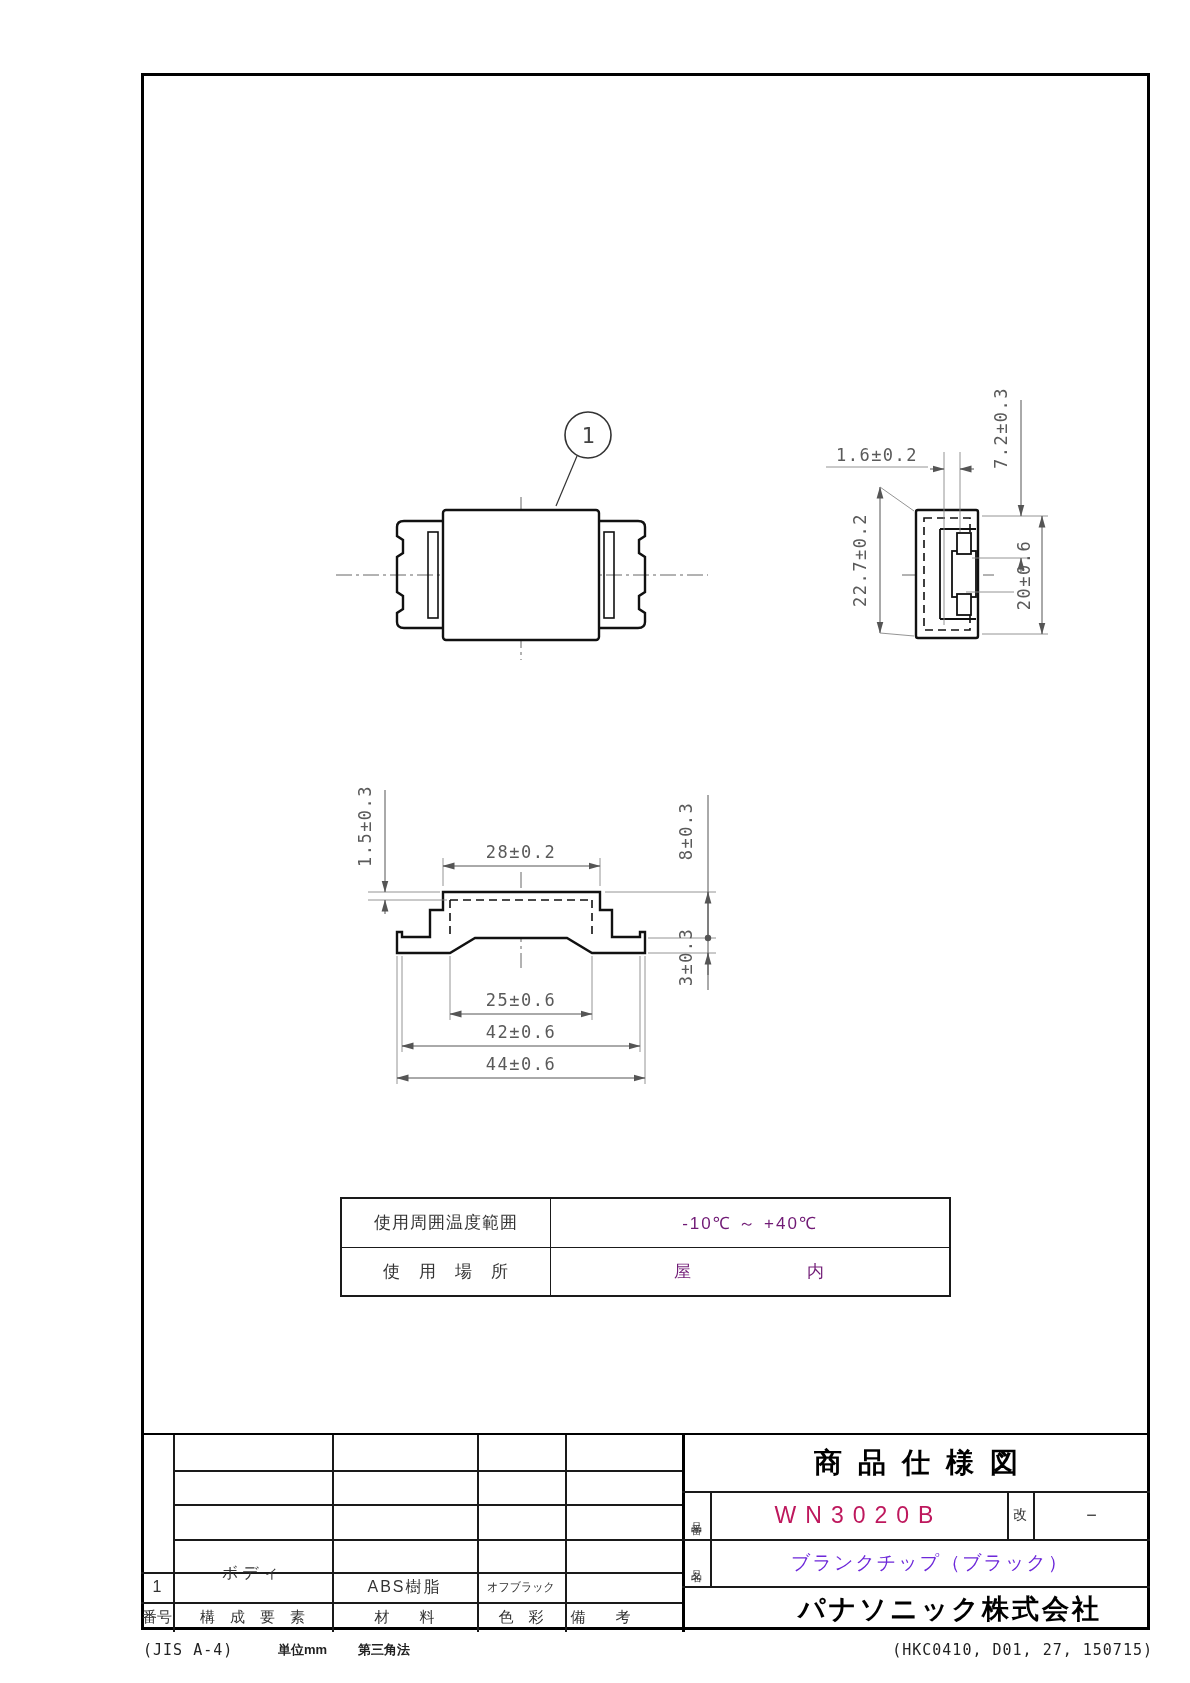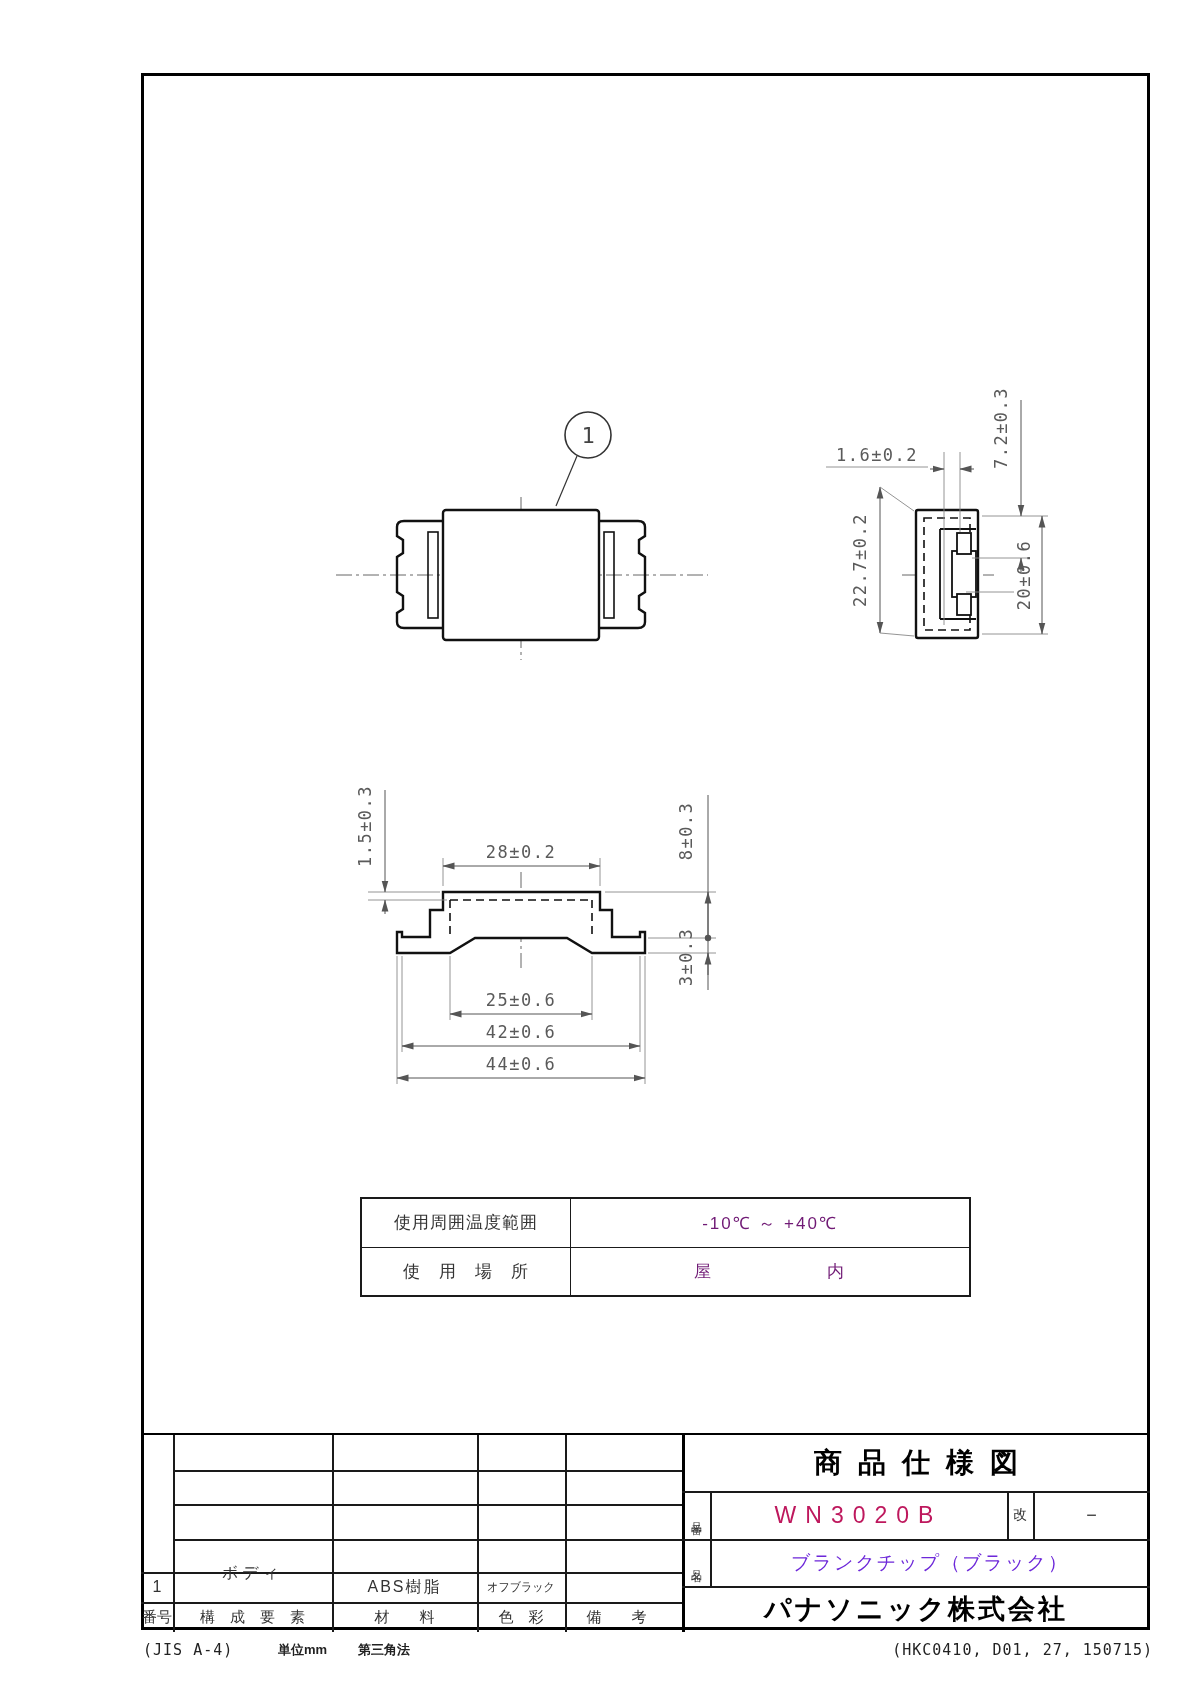--- a/index.html
+++ b/index.html
@@ -3,21 +3,21 @@
 <meta charset="utf-8">
 <style>
   html,body{margin:0;padding:0;background:#fff;}
   .page{position:relative;width:1190px;height:1683px;background:#fff;overflow:hidden;
         font-family:"Liberation Sans", sans-serif;color:#222;}
   .sheet-border{position:absolute;left:141px;top:73px;width:1009px;height:1557px;
         border:3px solid #000;box-sizing:border-box;}
   svg.drawing{position:absolute;left:0;top:0;width:1190px;height:1683px;}
 
   
-  .spec-table{position:absolute;left:360px;top:1197px;width:611px;height:100px;
+  .spec-table{position:absolute;left:340px;top:1197px;width:611px;height:100px;
         border:2px solid #1a1a1a;box-sizing:border-box;display:flex;flex-direction:column;}
   .spec-row{flex:1;display:flex;border-top:1.5px solid #1a1a1a;}
   .spec-row:first-child{border-top:none;}
   .spec-label{width:208px;border-right:1.5px solid #1a1a1a;display:flex;align-items:center;
         justify-content:center;font-size:17px;color:#333;letter-spacing:1px;}
   .spec-value{flex:1;display:flex;align-items:center;justify-content:center;
         font-size:17px;color:#701a75;letter-spacing:2px;}
 
   
   .bb{position:absolute;left:141px;top:1433px;width:1009px;height:197px;
@@ -26,21 +26,21 @@
   .cell{position:absolute;display:flex;align-items:center;justify-content:center;color:#222;}
   .pt-txt{font-size:16px;color:#333;}
   .pt-color-txt{font-size:12px;color:#333;transform:scaleX(.92);}
   .pt-head{font-size:15px;color:#333;}
   .tb-title{font-size:28px;font-weight:bold;letter-spacing:16px;text-indent:16px;color:#000;}
   .tb-vlabel{writing-mode:vertical-rl;font-size:11px;letter-spacing:2px;color:#333;}
   .tb-pn{font-size:23px;letter-spacing:9px;color:#be185d;}
   .tb-rev{font-size:14px;color:#333;}
   .tb-dash{font-size:18px;color:#333;}
   .tb-name{font-size:19px;letter-spacing:2px;color:#6d28d9;}
-  .tb-company{font-size:27px;font-weight:bold;letter-spacing:3px;color:#000;}
+  .tb-company{font-size:27px;font-weight:bold;letter-spacing:3px;color:#000;margin-left:34px;}
 
   
   .footer-item{position:absolute;top:1641px;font-size:15px;color:#222;}
   .mono{font-family:"DejaVu Sans Mono", monospace;letter-spacing:1px;}
   .fr{left:850px;width:303px;text-align:right;}
 
   
   .dimtxt{font-family:"DejaVu Sans Mono", monospace;font-size:17px;fill:#5a5a5a;letter-spacing:1.5px;}
   .balloontxt{font-family:"DejaVu Sans Mono", monospace;font-size:22px;fill:#444;}
 </style>
@@ -194,21 +194,21 @@
     <div class="cell pt-txt" style="left:0;top:137px;width:32px;height:30px">1</div>
     <div class="cell pt-txt" style="left:32px;top:128px;width:159px;height:20px;letter-spacing:4px">ボディ</div>
     <div class="cell pt-txt" style="left:191px;top:137px;width:145px;height:30px;letter-spacing:2px">ABS樹脂</div>
     <div class="cell pt-color-txt" style="left:336px;top:137px;width:88px;height:30px">オフブラック</div>
     <div class="cell pt-txt" style="left:424px;top:137px;width:117px;height:30px"></div>
 
     <div class="cell pt-head" style="left:0;top:167px;width:32px;height:30px">番号</div>
     <div class="cell pt-head" style="left:32px;top:167px;width:159px;height:30px">構　成　要　素</div>
     <div class="cell pt-head" style="left:191px;top:167px;width:145px;height:30px">材　　料</div>
     <div class="cell pt-head" style="left:336px;top:167px;width:88px;height:30px">色　彩</div>
-    <div class="cell pt-head" style="left:424px;top:167px;width:103px;height:30px">備　　考</div>
+    <div class="cell pt-head" style="left:408px;top:167px;width:103px;height:30px">備　　考</div>
 
     <div class="cell tb-title" style="left:541px;top:0;width:468px;height:56px">商品仕様図</div>
     <div class="cell tb-vlabel" style="left:541px;top:56px;width:28px;height:48px">品番</div>
     <div class="cell tb-pn" style="left:569px;top:56px;width:297px;height:48px">WN3020B</div>
     <div class="cell tb-rev" style="left:866px;top:56px;width:26px;height:48px">改</div>
     <div class="cell tb-dash" style="left:892px;top:56px;width:117px;height:48px">−</div>
     <div class="cell tb-vlabel" style="left:541px;top:104px;width:28px;height:47px">品名</div>
     <div class="cell tb-name" style="left:569px;top:104px;width:440px;height:47px">ブランクチップ（ブラック）</div>
     <div class="cell tb-company" style="left:541px;top:151px;width:468px;height:46px">パナソニック株式会社</div>
   </div>

